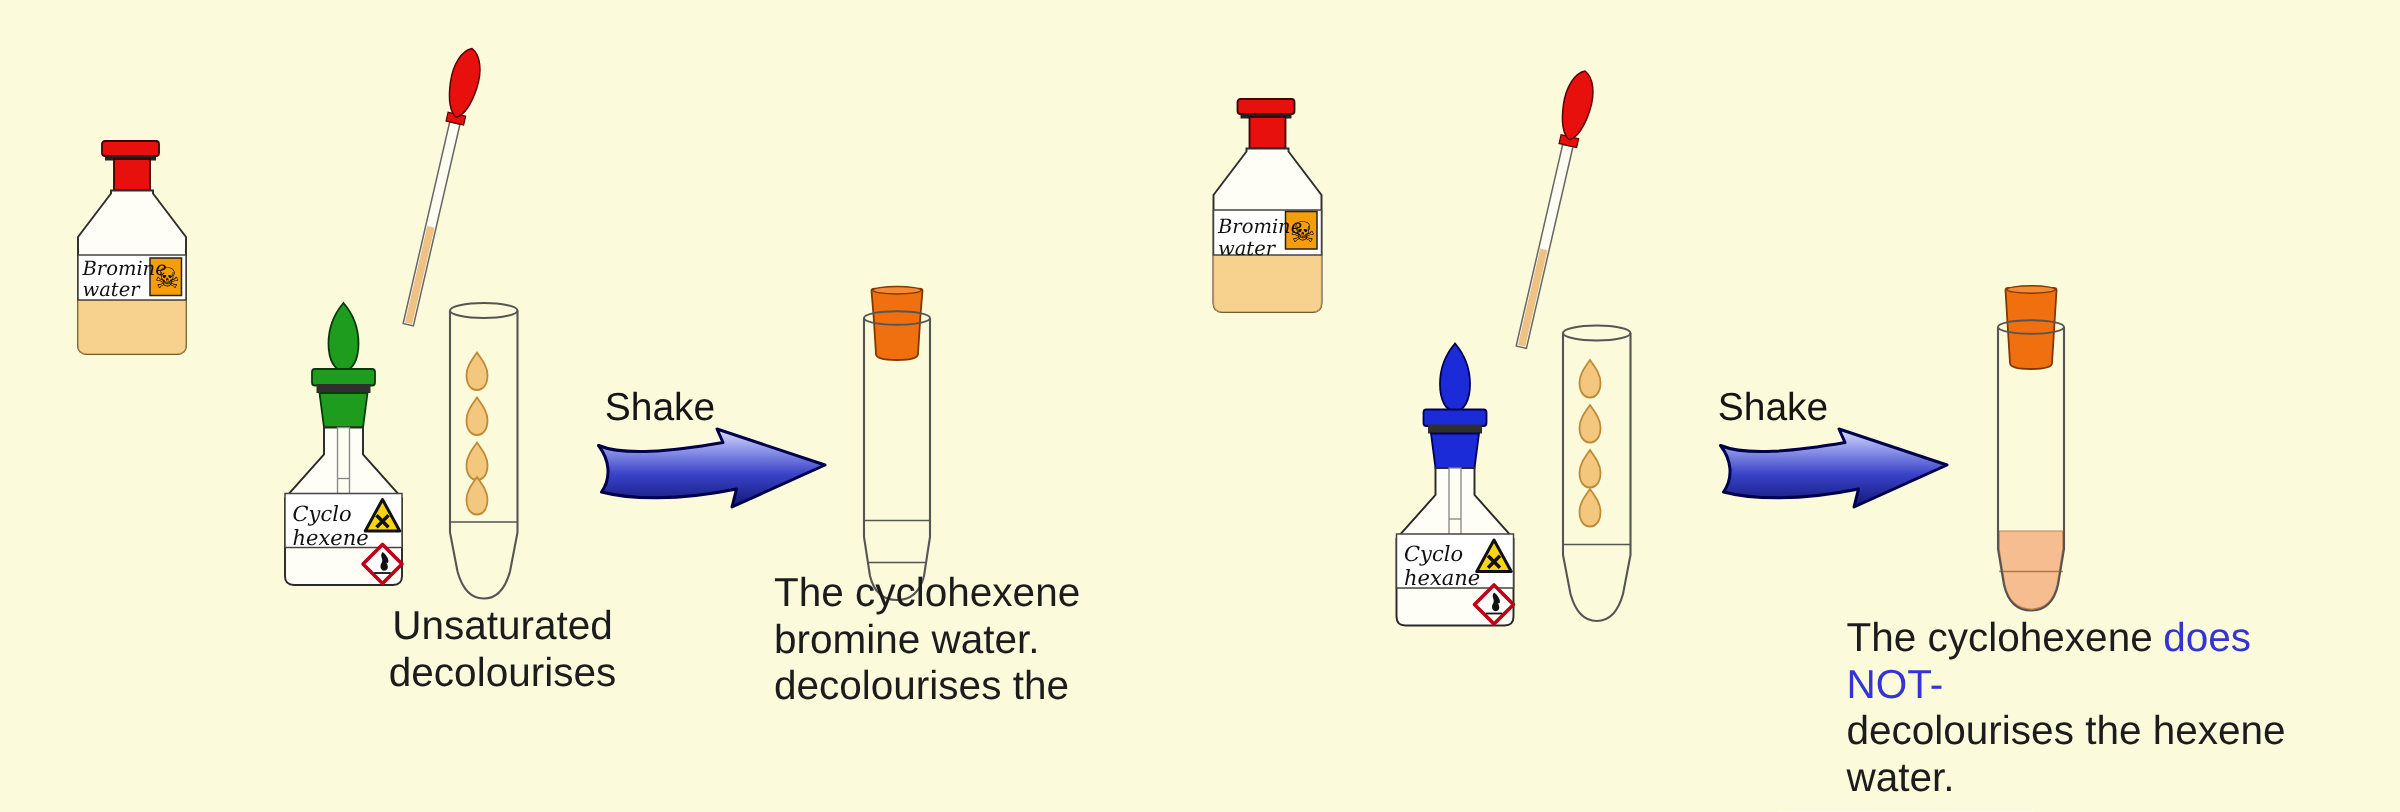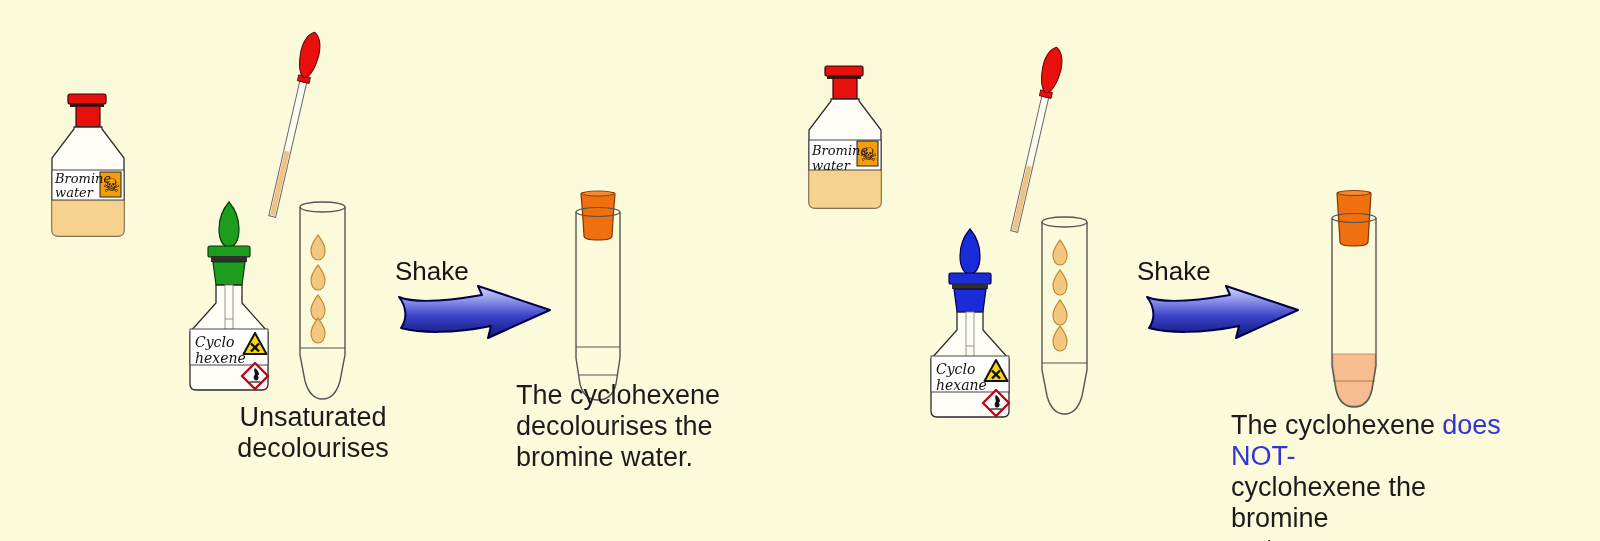--- a/index.html
+++ b/index.html
@@ -1,21 +1,21 @@
 <!DOCTYPE html>
 <html><head>
 <meta charset="utf-8">
 <style>
   html,body{margin:0;padding:0}
   .canvas{position:relative;width:1600px;height:541px;background:#FBFADB;overflow:hidden;
           font-family:"Liberation Sans",sans-serif}
   .abs{position:absolute}
   .caption{font-size:27px;line-height:31px;color:#1c1c1c}
   .center{text-align:center}
-  .shake{font-size:26px;color:#151515;}
+  .shake{font-size:26px;color:#151515;text-align:center}
   .blue{color:#3434D6;margin-left:7px}
   svg{display:block;overflow:visible}
   text.lbl{font-family:"DejaVu Serif",serif;font-style:italic;fill:#111}
   text.skull{font-family:"DejaVu Sans",sans-serif;fill:#000}
 </style>
 </head>
 <body>
 
 <div class="canvas">
 
@@ -88,28 +88,28 @@
 
   <svg class="abs" style="left:572px;top:188px" width="52" height="215" viewBox="0 0 52 215">
     <path d="M9,6 Q9,4.5 11,4.5 L41,4.5 Q43,4.5 43,6 L41.5,24 L40,48 Q40,52 26,52 Q12,52 12,48 L10.5,24 Z" fill="#F0700F" stroke="#803800" stroke-width="1.2"></path>
     <ellipse cx="26" cy="5.5" rx="16" ry="2.5" fill="#F58A30" stroke="#803800" stroke-width="0.9"></ellipse>
     <ellipse cx="26" cy="24" rx="22" ry="4.5" fill="none" stroke="#555" stroke-width="1.2"></ellipse>
     <path d="M4,24 L4,170 L8,196 Q12,212 26,212 Q40,212 44,196 L48,170 L48,24" fill="none" stroke="#555" stroke-width="1.4"></path>
     <line x1="4" y1="159" x2="48" y2="159" stroke="#555" stroke-width="1"></line>
     <line x1="7" y1="187" x2="45" y2="187" stroke="#555" stroke-width="1"></line>
   </svg>
 
-  <div class="abs caption center" style="left:228px;top:402px;width:170px">
+  <div class="abs caption center" style="left:250px;top:402px;width:170px">
     <div>Unsaturated</div>
     <div>decolourises</div>
   </div>
   <div class="abs caption" style="left:516px;top:380px;width:210px">
     <div>The cyclohexene</div>
+    <div>bromine water.</div>
     <div>decolourises the</div>
-    <div>bromine water.</div>
   </div>
 
   <svg class="abs" style="left:803px;top:64px" width="84" height="147" viewBox="0 0 84 147">
     <rect x="22" y="2" width="38" height="10" rx="2" fill="#E8100C" stroke="#3a0000" stroke-width="1.2"></rect>
     <rect x="24" y="12" width="34" height="3" fill="#222"></rect>
     <rect x="30" y="14" width="24" height="21" fill="#E8100C" stroke="#3a0000" stroke-width="1.2"></rect>
     <path d="M28,35 L28,37 L6,66 L6,138 Q6,144 12,144 L72,144 Q78,144 78,138 L78,66 L56,37 L56,35 Z" fill="#FFFEF6" stroke="#2e2e2e" stroke-width="1.3"></path>
     <path d="M6,103 L78,103 L78,138 Q78,144 72,144 L12,144 Q6,144 6,138 Z" fill="#F6D28E" stroke="#B98E43" stroke-width="0.8"></path>
     <rect x="6" y="76" width="72" height="30" fill="#ffffff" stroke="#444" stroke-width="1"></rect>
     <rect x="54" y="77" width="21" height="25" fill="#F59D0B" stroke="#222" stroke-width="1"></rect>
@@ -178,17 +178,17 @@
     <ellipse cx="26" cy="30" rx="22" ry="4.5" fill="none" stroke="#555" stroke-width="1.2"></ellipse>
     <path d="M4.8,166 L47.2,166 L47.2,178 L43.4,202 Q39.8,218 26,218 Q12.2,218 8.6,202 L4.8,178 Z" fill="#F6BE90" stroke="#C5834E" stroke-width="0.8"></path>
     <line x1="4.8" y1="193" x2="47.2" y2="193" stroke="#B37743" stroke-width="1"></line>
     <path d="M4,30 L4,178 L8,202 Q12,219 26,219 Q40,219 44,202 L48,178 L48,30" fill="none" stroke="#555" stroke-width="1.4"></path>
   </svg>
 
   <div class="abs caption" style="left:1231px;top:410px;width:300px">
     <div>
       <span>The cyclohexene</span><span class="blue">does NOT-</span>
     </div>
-    <div>cyclohexene the bromine</div>
+    <div>decolourises the hexene</div>
     <div>water.</div>
   </div>
 
 </div>
 
 </body></html>

